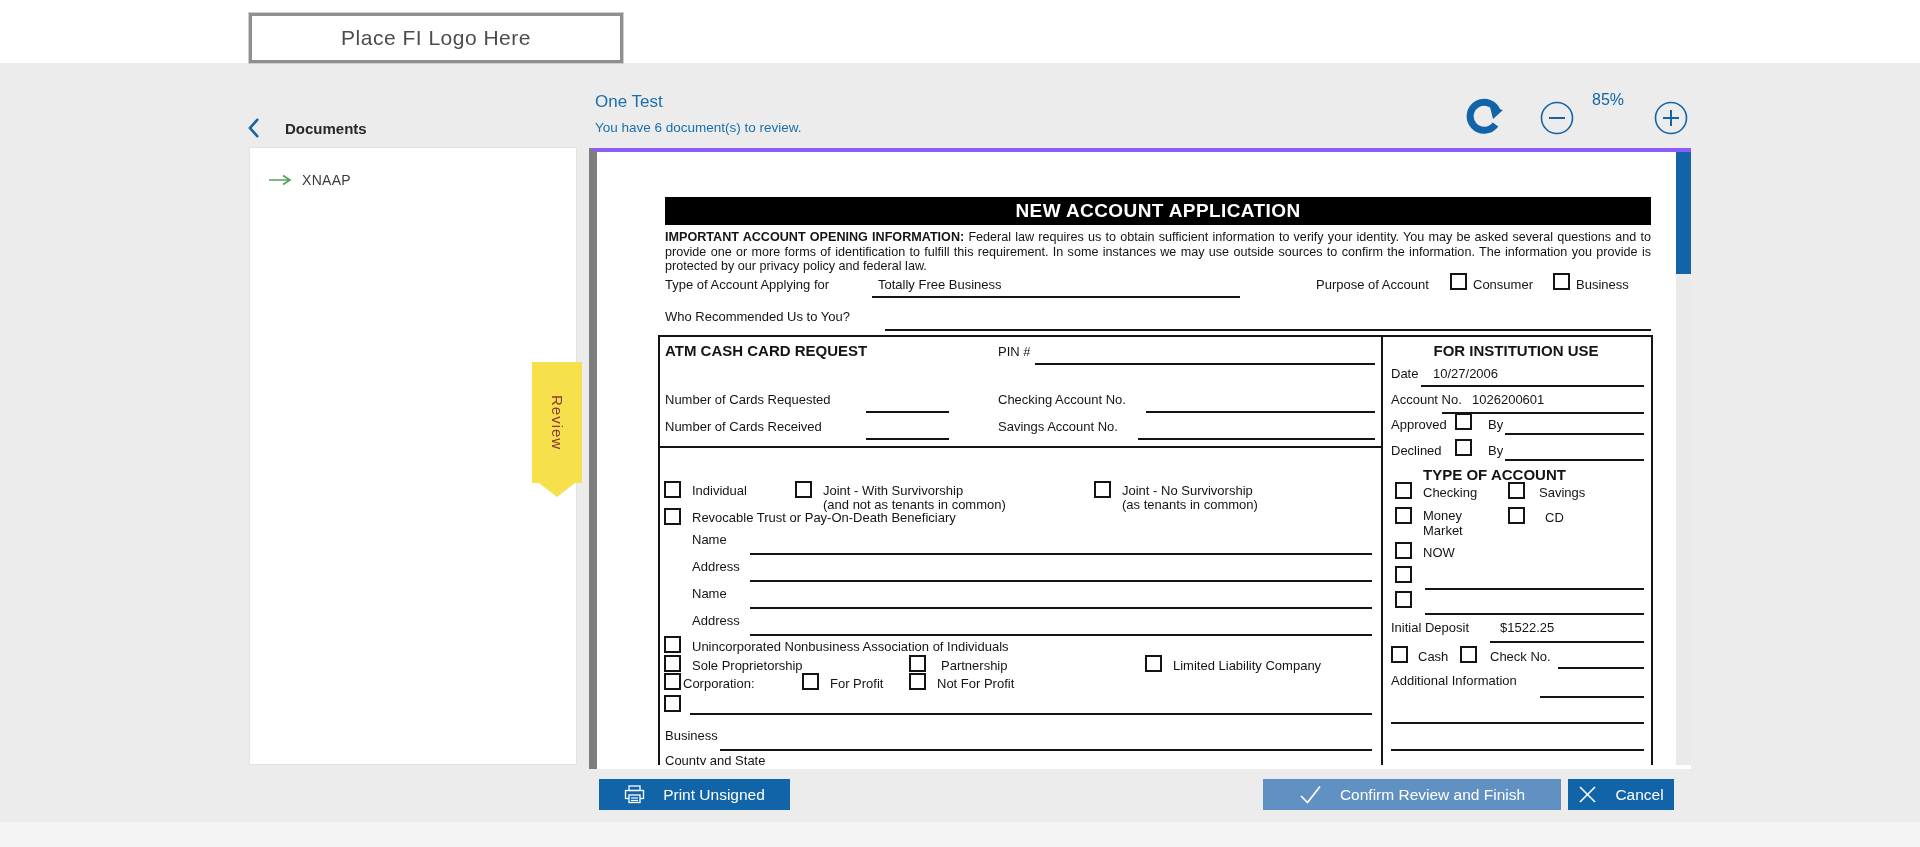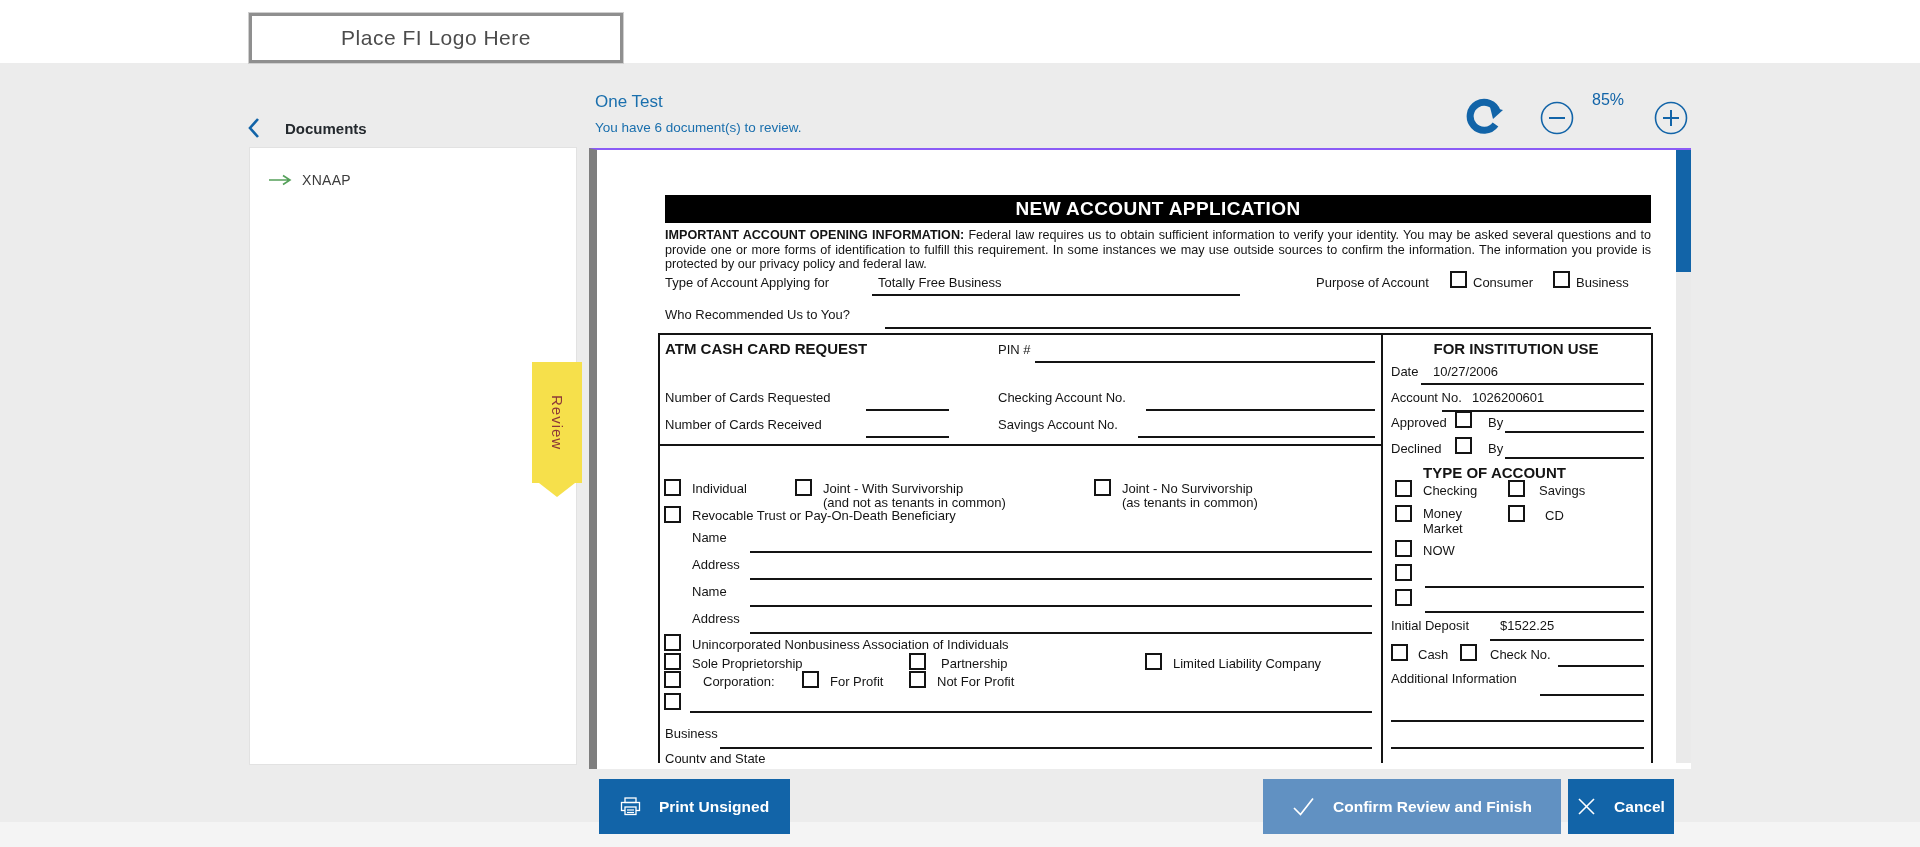--- a/index.html
+++ b/index.html
@@ -24,21 +24,21 @@
   
   .doc-title-link{left:595px;top:92px;font-size:17px;color:var(--link)}
   .doc-subtitle{left:595px;top:120px;font-size:13.5px;color:var(--link)}
   .iconbtn{display:flex;align-items:center;justify-content:center;cursor:pointer;background:none;border:none}
   .refresh-btn{left:1464px;top:96px;width:40px;height:42px}
   .zoom-out{left:1540px;top:101px;width:34px;height:34px}
   .zoom-in{left:1654px;top:101px;width:34px;height:34px}
   .zoom-pct{left:1592px;top:91px;width:52px;text-align:left;font-size:16px;color:var(--accent)}
 
   
-  .viewer{left:589px;top:148px;width:1102px;height:621px;background:#fff;border-top:2px solid #8b5cf6;border-left:8px solid #7e7e7e}
+  .viewer{left:589px;top:148px;width:1102px;height:621px;background:#fff;border-top:4px solid #8b5cf6;border-left:8px solid #7e7e7e}
   .scroll-track{position:absolute;right:0;top:0;width:15px;height:613px;background:#eaeaea;cursor:pointer}
   .scroll-thumb{position:absolute;right:0;top:0;width:15px;height:122px;background:var(--accent);cursor:grab}
   .page{position:absolute;left:0;top:0;width:1079px;height:613px;background:#fff;overflow:hidden;color:var(--form-ink)}
 
   
   .review-tab{left:532px;top:362px;width:50px;height:121px;background:var(--review-tab-bg);z-index:5;cursor:pointer}
   .review-tab .txt{writing-mode:vertical-rl;width:100%;height:100%;display:flex;align-items:center;justify-content:center;
                    font-size:15px;letter-spacing:1px;color:var(--review-tab-text)}
   .review-tab::after{content:"";position:absolute;left:7px;top:121px;width:0;height:0;
                      border-left:18px solid transparent;border-right:18px solid transparent;border-top:14px solid var(--review-tab-bg)}
@@ -51,22 +51,22 @@
   .ln{position:absolute;height:2px;background:var(--form-ink)}
   .vln{position:absolute;width:2px;background:var(--form-ink)}
   .cb{position:absolute;width:17px;height:17px;border:2px solid var(--form-ink);background:#fff}
   .form-titlebar{position:absolute;left:68px;top:45px;width:986px;height:28px;background:#000;color:#fff;
                  display:flex;align-items:center;justify-content:center;font-weight:bold;font-size:19px;letter-spacing:.4px}
   .form-intro{position:absolute;left:68px;top:78px;width:986px;font-size:12.6px;line-height:14.6px;text-align:justify;color:var(--form-ink)}
   .caution{position:absolute;left:399px;top:216px;width:382px;font-size:10.3px;line-height:11.8px;white-space:normal;color:var(--form-ink)}
   .wrapcol{white-space:normal;line-height:15px}
 
   
-  .btn{position:absolute;top:779px;height:55px;display:flex;align-items:center;justify-content:center;gap:18px;
-       color:#fff;font-size:15.5px;font-weight:700;background:var(--accent);border:none;cursor:pointer}
+  .btn{position:absolute;top:779px;height:31px;display:flex;align-items:center;justify-content:center;gap:18px;
+       color:#fff;font-size:15.5px;font-weight:400;background:var(--accent);border:none;cursor:pointer}
   #btn-print{left:599px;width:191px}
   #btn-confirm{left:1263px;width:298px;background:var(--confirm-bg)}
   #btn-cancel{left:1568px;width:106px}
 </style>
 </head>
 <body style="--accent: #1264a8; --link: #1a6fad; --confirm-bg: #6191c2; --review-tab-bg: #f6e04b; --review-tab-text: #8d3838; --form-ink: #141414;">
 
 <div class="abs topband"></div>
 <div class="abs logo-box">
   <span>Place FI Logo Here</span>
@@ -175,21 +175,21 @@
 
     <div class="cb" style="left:67px;top:484px"></div>
     <span class="f" style="left:95px;top:487px">Unincorporated Nonbusiness Association of Individuals</span>
     <div class="cb" style="left:67px;top:503px"></div>
     <span class="f" style="left:95px;top:506px">Sole Proprietorship</span>
     <div class="cb" style="left:312px;top:503px"></div>
     <span class="f" style="left:344px;top:506px">Partnership</span>
     <div class="cb" style="left:548px;top:503px"></div>
     <span class="f" style="left:576px;top:506px">Limited Liability Company</span>
     <div class="cb" style="left:67px;top:521px"></div>
-    <span class="f" style="left:106px;top:524px">Corporation:</span>
+    <span class="f" style="left:86px;top:524px">Corporation:</span>
     <div class="cb" style="left:205px;top:521px"></div>
     <span class="f" style="left:233px;top:524px">For Profit</span>
     <div class="cb" style="left:312px;top:521px"></div>
     <span class="f" style="left:340px;top:524px">Not For Profit</span>
     <div class="cb" style="left:67px;top:543px"></div>
     <div class="ln" style="left:93px;top:561px;width:682px"></div>
     <span class="f" style="left:68px;top:576px">Business</span>
     <div class="ln" style="left:123px;top:597px;width:652px"></div>
     <span class="f" style="left:68px;top:601px">County and State</span>
 

